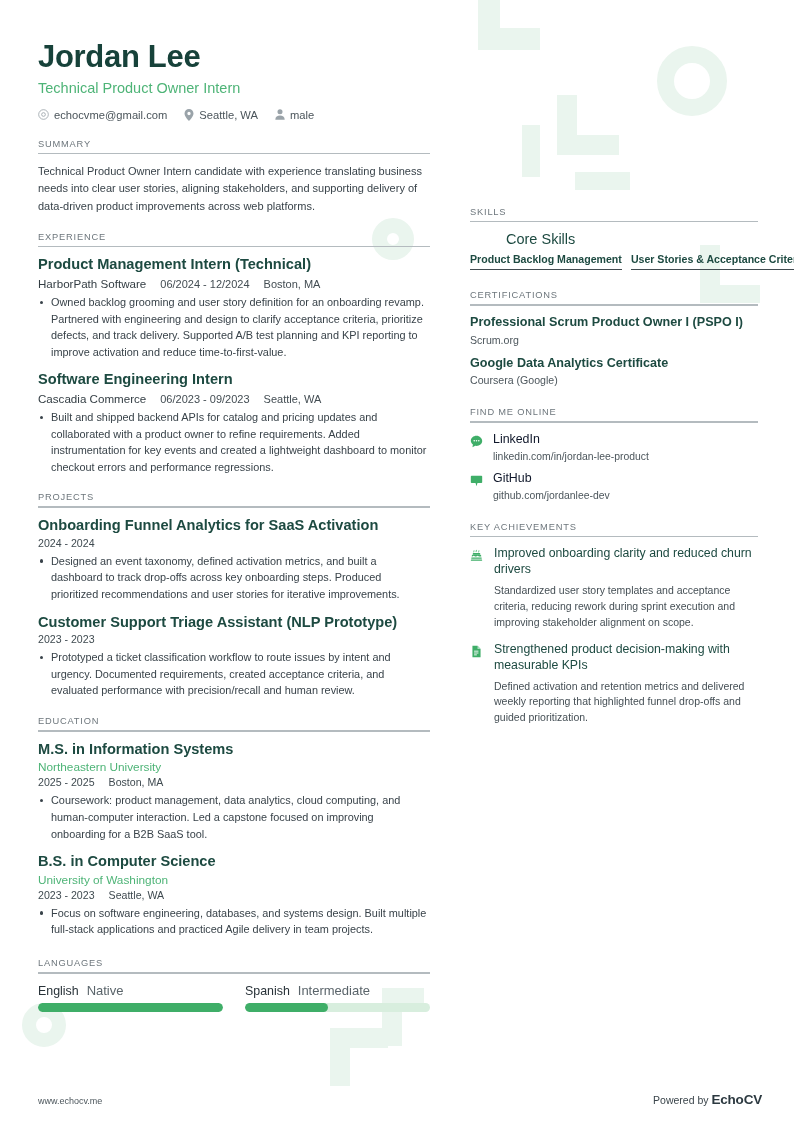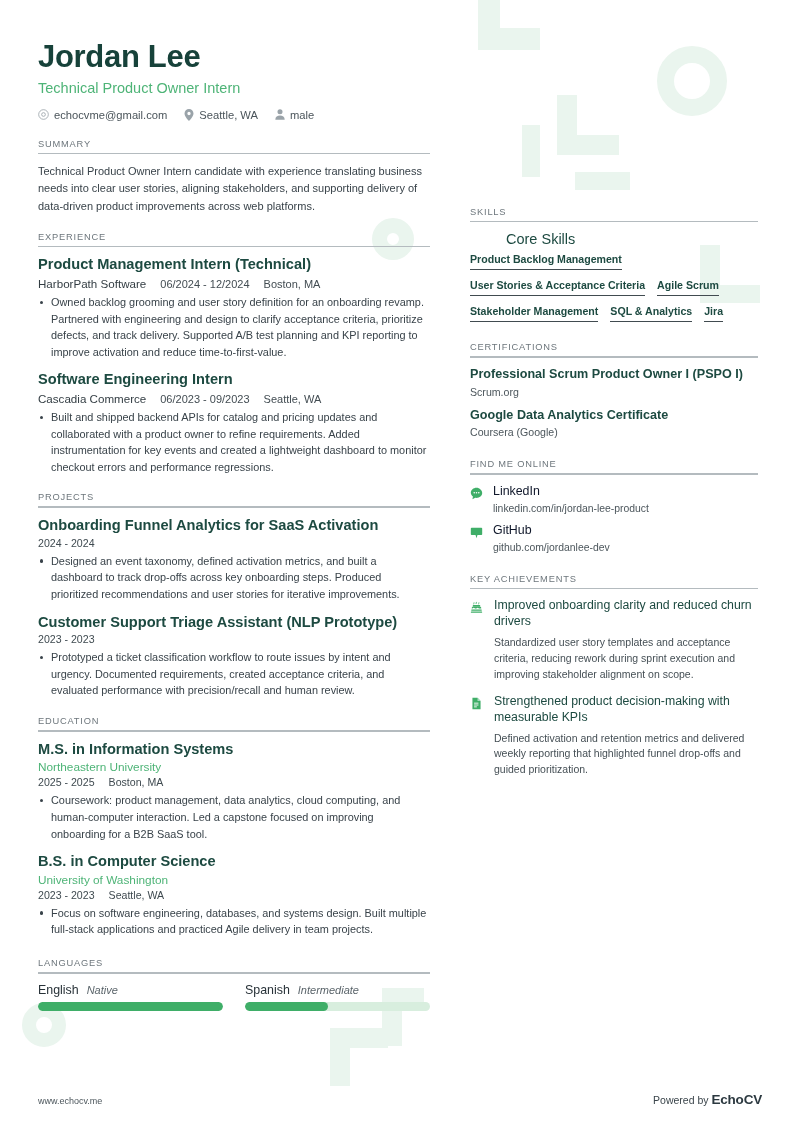--- a/index.html
+++ b/index.html
@@ -160,21 +160,21 @@
   }
 
   
   .skills-group-title {
     font-size: 14.5px;
     color: #1d4a41;
     font-weight: 400;
     margin-bottom: 6px;
     margin-left: 36px;
   }
-  .skill-rows { display: flex; flex-direction: column; gap: 9px; }
+  .skill-rows { display: flex; flex-direction: row; gap: 9px; }
   .skill-row { display: flex; gap: 12px; flex-wrap: nowrap; }
   .skill-chip {
     font-size: 10.6px;
     font-weight: 700;
     color: #1d4a41;
     padding-bottom: 4px;
     border-bottom: 1.3px solid #414b50;
     white-space: nowrap;
   }
 
@@ -228,21 +228,21 @@
   
   .lang-row { display: flex; gap: 22px; }
   .lang { flex: 1; }
   .lang-head {
     display: flex;
     align-items: baseline;
     gap: 8px;
     margin-bottom: 5px;
   }
   .lang-name { font-size: 12.4px; color: #283238; }
-  .lang-level { font-size: 11px; color: #5a646a; font-style: italic; }
+  .lang-level { font-size: 13px; color: #5a646a; }
   .lang-bar {
     height: 9px;
     border-radius: 5px;
     background: #d8eede;
     overflow: hidden;
   }
   .lang-fill {
     height: 100%;
     border-radius: 5px;
     background: #3fae68;

